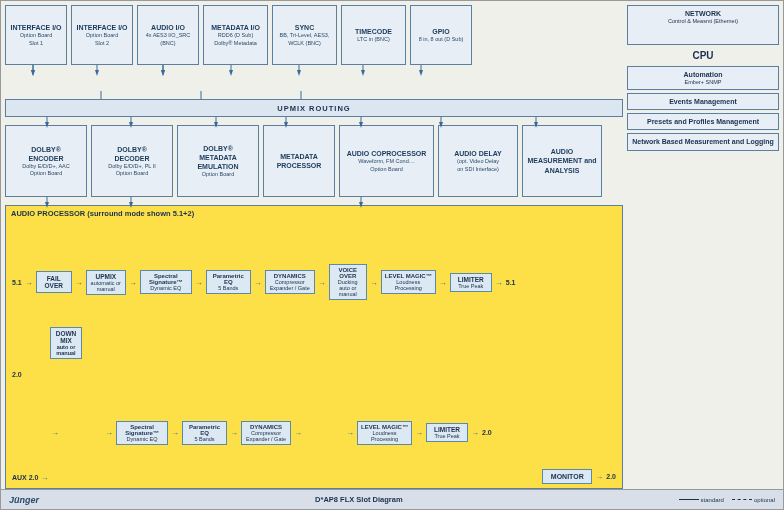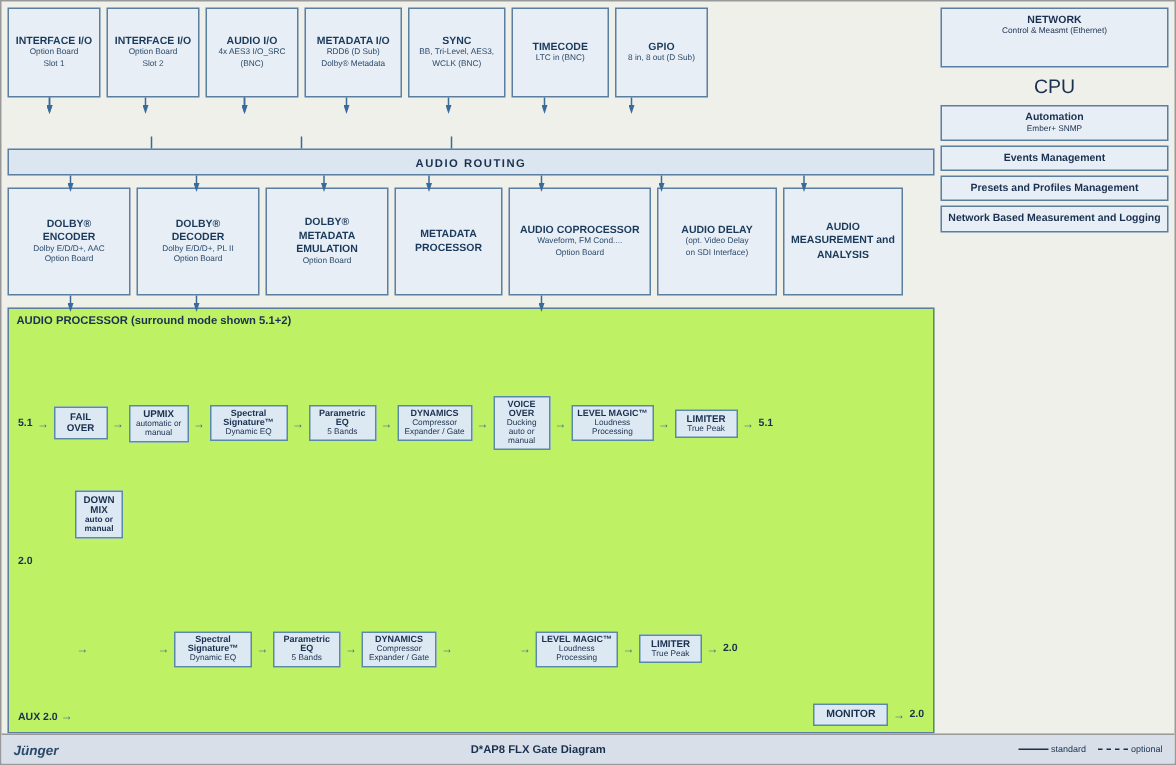--- a/index.html
+++ b/index.html
@@ -69,22 +69,22 @@
     .sidebar-box.network {
       flex: 0 0 auto;
       min-height: 40px;
     }
     .sidebar-box .title {
       font-weight: bold;
       font-size: 7px;
     }
     .cpu-label {
       text-align: center;
-      font-weight: normal;
-      font-size: 13px;
+      font-weight: bold;
+      font-size: 10px;
       color: #1a3050;
       padding: 2px 0;
     }
     
     .metadata-routing {
       position: absolute;
       top: 72px;
       left: 4px;
       right: 160px;
       height: 18px;
@@ -126,21 +126,21 @@
       gap: 4px;
     }
     
     .audio-processor-section {
       position: absolute;
       top: 204px;
       left: 4px;
       right: 160px;
       bottom: 20px;
       border: 1.5px solid #5a7fa0;
-      background: #bef264;
+      background: #fde047;
     }
     .audio-processor-title {
       font-weight: bold;
       font-size: 7.5px;
       color: #1a3050;
       padding: 3px 5px 0;
     }
     
     .bottom-bar {
       position: absolute;
@@ -442,21 +442,21 @@
     <div class="sidebar-box">
       <div class="title">Presets and Profiles Management</div>
     </div>
     <div class="sidebar-box">
       <div class="title">Network Based Measurement and Logging</div>
     </div>
   </div>
 
 
   <div class="audio-routing">
-    <span>AUDIO ROUTING</span>
+    <span>UPMIX ROUTING</span>
   </div>
 
   <div class="middle-section">
     <div class="block-box dolby-enc">
       <div class="block-flex">
         <div class="title">DOLBY®</div>
         <div class="title">ENCODER</div>
         <div class="subtitle">Dolby E/D/D+, AAC</div>
         <div class="subtitle">Option Board</div>
       </div>
@@ -650,21 +650,21 @@
     <line x1="46" y1="196" x2="46" y2="204" stroke="#3a6a9a" stroke-width="1" marker-end="url(#arrowhead)"></line>
     <line x1="130" y1="196" x2="130" y2="204" stroke="#3a6a9a" stroke-width="1" marker-end="url(#arrowhead)"></line>
     <line x1="360" y1="196" x2="360" y2="204" stroke="#3a6a9a" stroke-width="1" marker-end="url(#arrowhead)"></line>
 
     <line x1="32" y1="72" x2="32" y2="64" stroke="#3a6a9a" stroke-width="1" marker-start="url(#arrowhead-up)"></line>
     <line x1="162" y1="72" x2="162" y2="64" stroke="#3a6a9a" stroke-width="1" marker-start="url(#arrowhead-up)"></line>
   </svg>
 
   <div class="bottom-bar">
     <div class="bottom-logo">Jünger</div>
-    <div class="bottom-title">D*AP8 FLX Gate Diagram</div>
+    <div class="bottom-title">D*AP8 FLX Slot Diagram</div>
     <div class="bottom-legend">
       <div class="legend-item">
         <div class="legend-line"></div>
         <span>standard</span>
       </div>
       <div class="legend-item">
         <div class="legend-dashed"></div>
         <span>optional</span>
       </div>
     </div>

